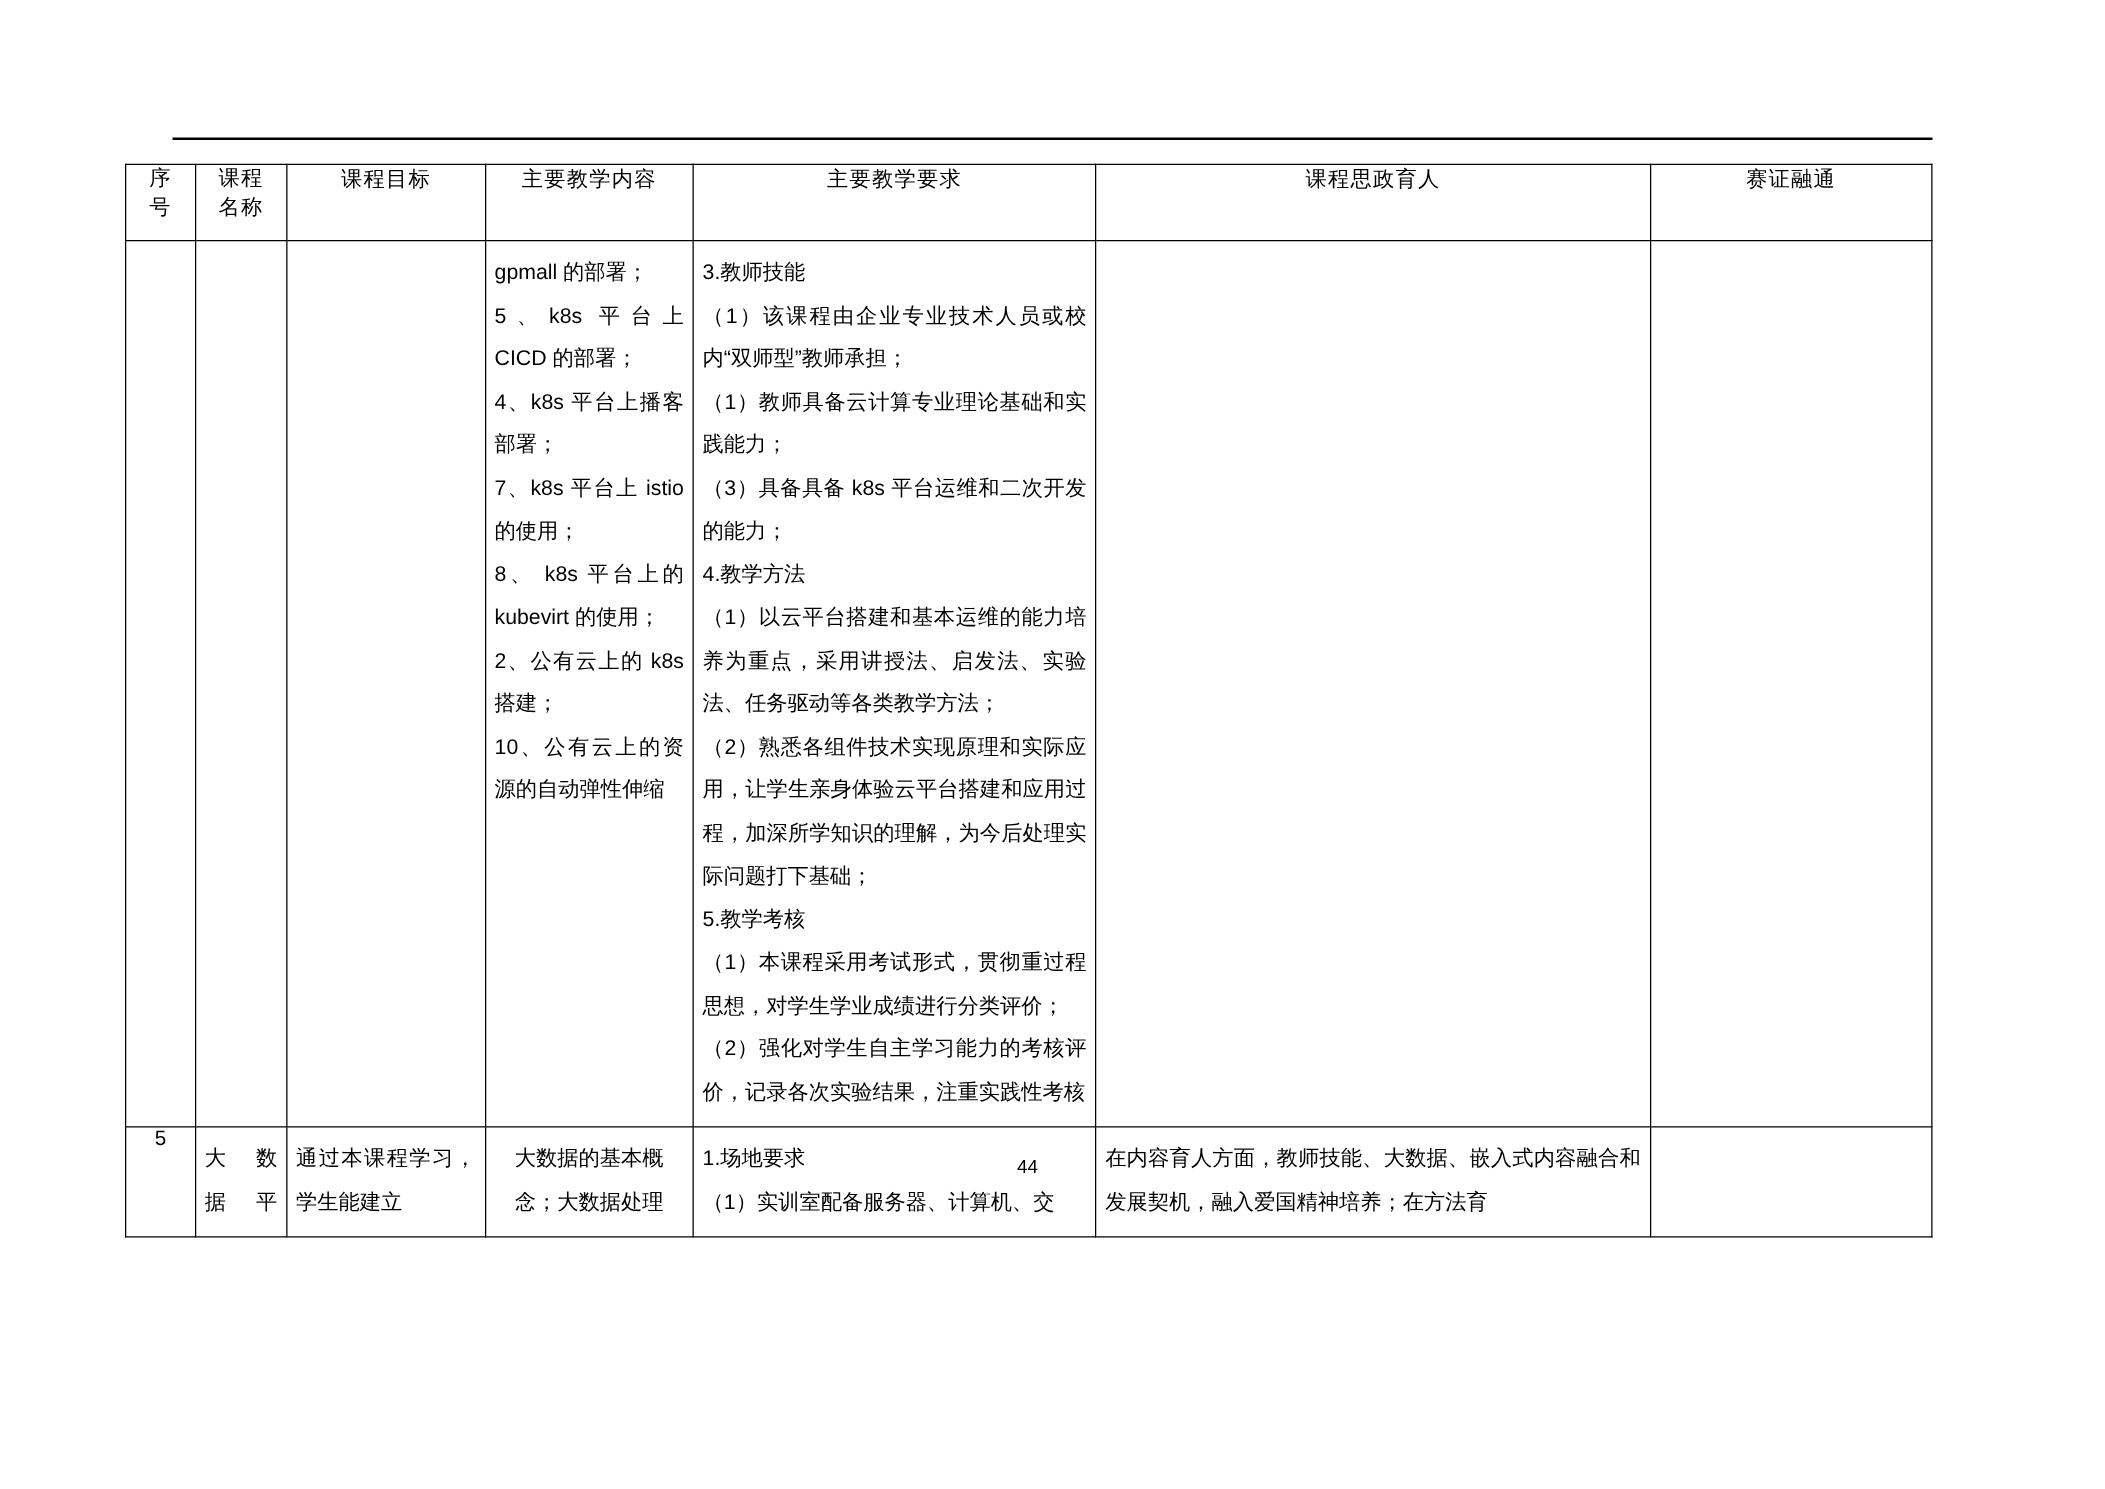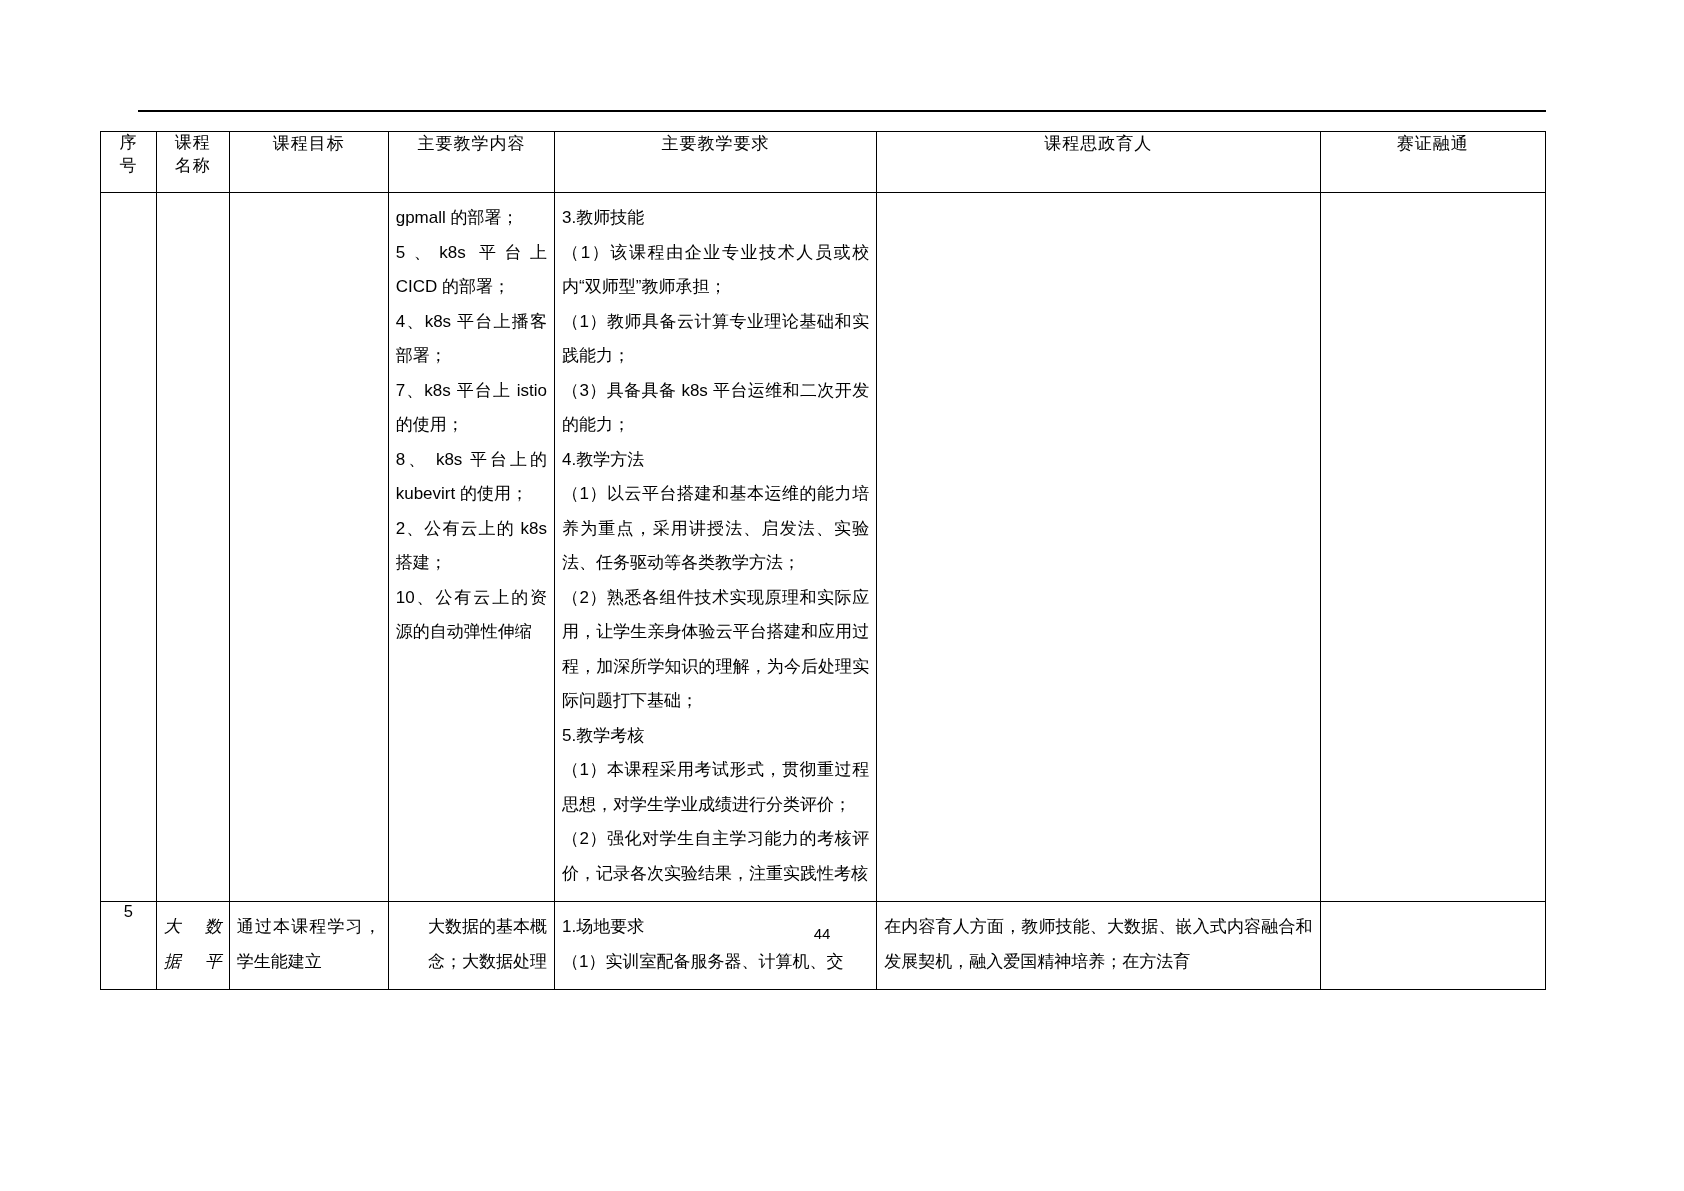--- a/index.html
+++ b/index.html
@@ -61,42 +61,42 @@
   .cell-inner {
     padding: 8px 7px 10px 7px;
     font-size: 17px;
     line-height: 2.03;
     font-family: "Liberation Sans", sans-serif;
   }
   .cell-inner p {
     margin: 0;
   }
   .just { text-align: justify; text-justify: inter-ideograph; }
-  .ctr { text-align: right; }
+  .ctr { text-align: center; }
   .col-seq { width: 52px; }
   .col-name { width: 68px; }
   .col-goal { width: 148px; }
   .col-content { width: 155px; }
   .col-require { width: 300px; }
   .col-ideo { width: 413px; }
   .col-cert { width: 210px; }
 
   .seq-cell {
     text-align: center;
     vertical-align: middle;
     font-size: 16.5px;
     font-family: "Liberation Sans", sans-serif;
   }
   .vmid { vertical-align: middle; }
   .spread2 {
     
     text-align: justify;
     text-align-last: justify;
   }
-  .spread2 p { margin: 0; font-style: italic; }
+  .spread2 p { margin: 0; }
   .page-num {
     position: absolute;
     top: 925px;
     left: 0;
     width: 1644px;
     text-align: center;
     font-size: 15px;
     font-family: "Liberation Sans", sans-serif;
   }
 </style>

